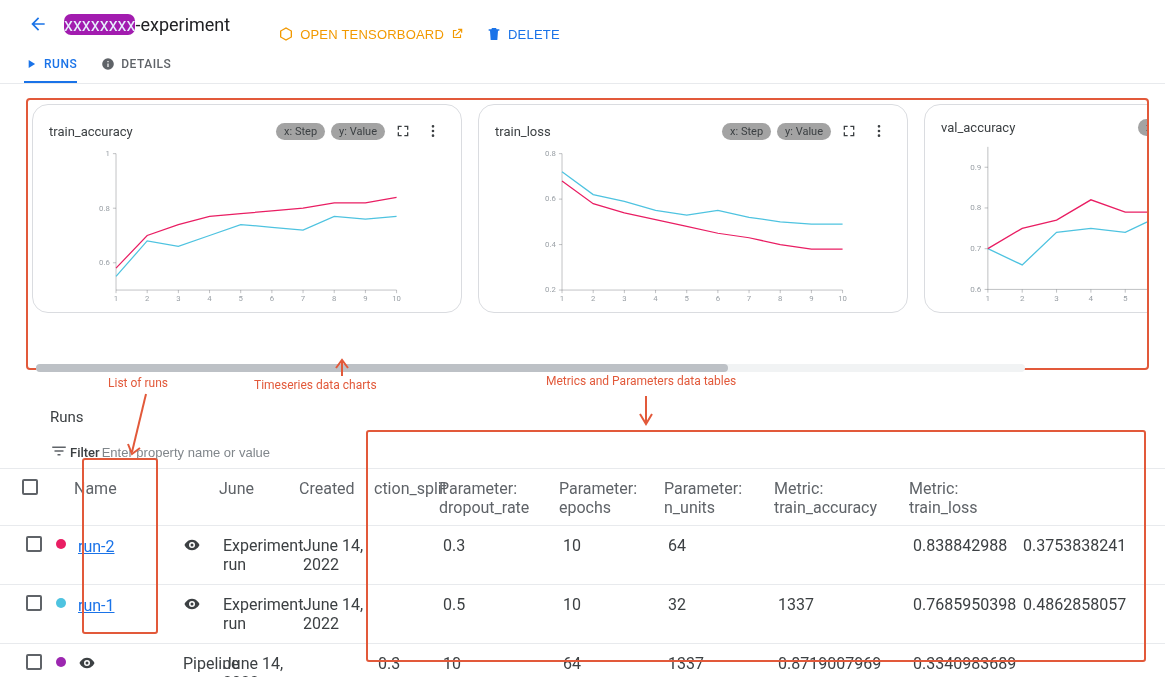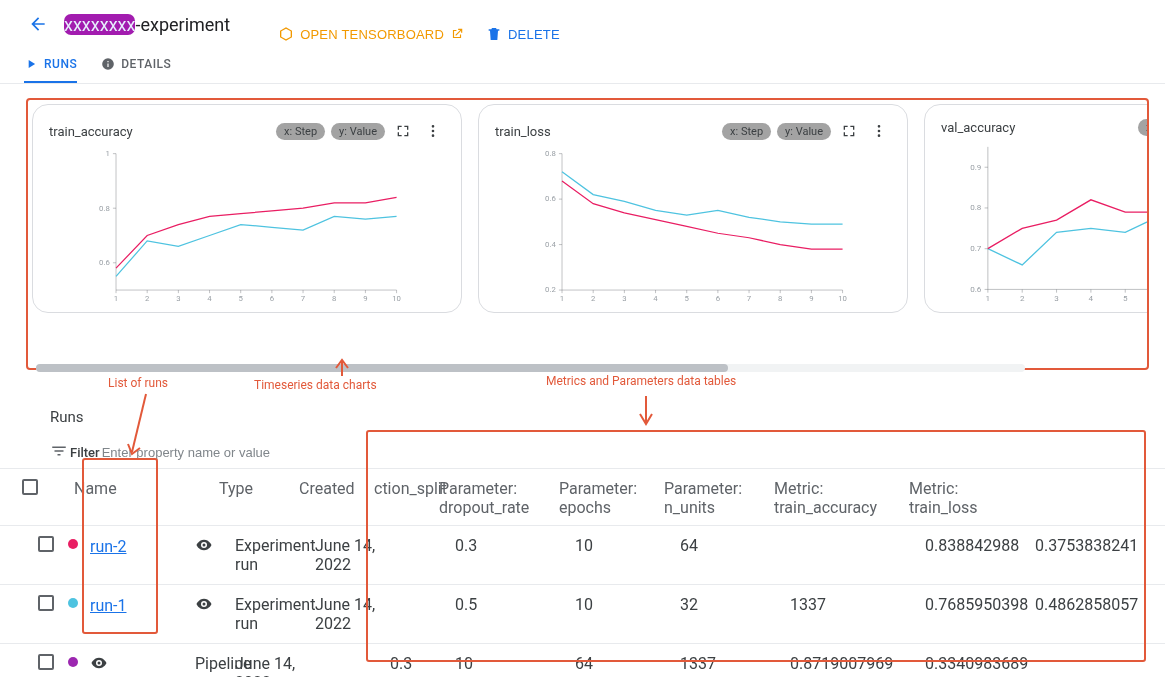--- a/index.html
+++ b/index.html
@@ -94,21 +94,21 @@
   .runs-table { width:100%; }
   .runs-head, .runs-row {
     display:grid;
     grid-template-columns: 48px 22px 105px 40px 80px 75px 65px 120px 105px 110px 135px 110px 100px;
     align-items:flex-start;
     border-bottom:1px solid #e8eaed;
     font-size:16px;
   }
   .runs-head { color:#5f6368; padding:10px 0 8px 0; }
   .runs-head > div, .runs-row > div { padding:0 4px; }
-  .runs-row { padding:10px 16px; color:#3c4043; }
+  .runs-row { padding:10px 4px; color:#3c4043; }
   .chk { width:16px;height:16px;border:2px solid #5f6368;border-radius:2px; margin-left:18px; cursor:pointer;}
   .row-dot { width:10px;height:10px;border-radius:50%; margin-top:3px;}
   .run-name { color:#1a73e8; text-decoration:underline; cursor:pointer; line-height:1.35;}
   .eye { cursor:pointer; display:flex; color:#3c4043; }
   .metric-box { position:absolute; border:2px solid #e2593a; border-radius:3px; pointer-events:none;}
 
   .hscroll {
     height:8px; background:#f1f3f4; margin:6px 50px 0 50px; border-radius:4px; position:relative;
   }
   .hscroll > div { position:absolute; height:100%; background:#bdc1c6; border-radius:4px; }
@@ -337,21 +337,21 @@
 </div>
 
 <div class="runs-table" id="runs-table">
     <div class="runs-head">
   <div>
         <div class="chk"></div>
       </div>
   <div></div>
   <div>Name</div>
       <div></div>
-  <div>Type</div>
+  <div>June</div>
       <div>Created</div>
   <div style="text-align:right">ction_split</div>
   <div>Parameter: dropout_rate</div>
       <div>Parameter: epochs</div>
   <div>Parameter: n_units</div>
   <div>Metric: train_accuracy</div>
       <div>Metric: train_loss</div>
  </div>
     <div class="runs-row">
       <div>

